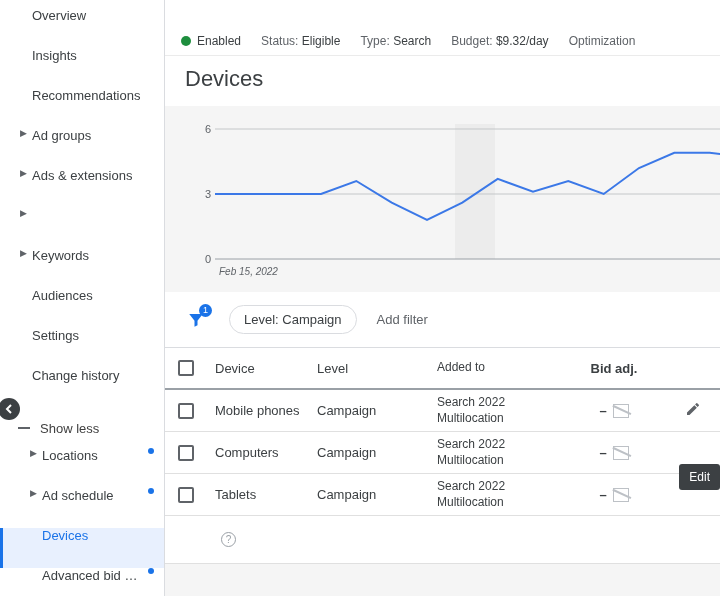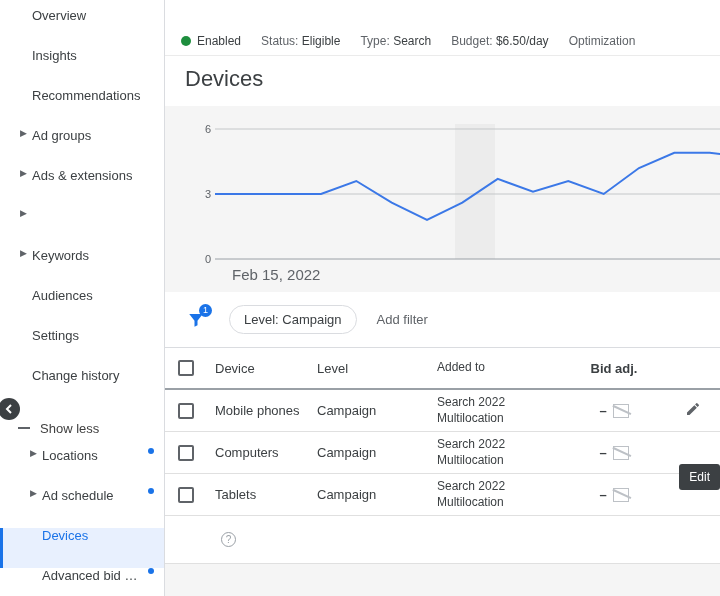--- a/index.html
+++ b/index.html
@@ -18,21 +18,21 @@
 
     .main { flex: 1; display: flex; flex-direction: column; background: #f5f5f5; margin-top: 26px; }
     .status-bar { display: flex; align-items: center; height: 30px; padding: 0 16px; gap: 20px; color: #5f6368; font-size: 12px; background: #fff; border-bottom: 1px solid #ebebeb; }
     .status-enabled { display: flex; align-items: center; gap: 6px; color: #3c4043; }
     .green-dot { width: 10px; height: 10px; border-radius: 50%; background: #1e8e3e; }
     .status-part .v { color: #3c4043; }
     .title-area { padding: 10px 20px 14px; font-size: 22px; color: #3c4043; background: #fff; }
     .chart-container { background: #f5f5f5; padding: 18px 0 8px 20px; }
     .chart { position: relative; height: 160px; }
     .y-label { position: absolute; right: calc(100% - 26px); transform: translateY(-50%); font-size: 11px; color: #5f6368; }
-    .x-label { position: absolute; top: 142px; left: 47px; font-size: 15px; color: #5f6368; }
+    .x-label { position: absolute; top: 142px; left: 34px; font-size: 10px; color: #5f6368; font-style: italic; }
     .chart svg { position: absolute; left: 30px; top: 0; }
     .band { fill: #e8e8e8; opacity: 0.75; }
     .axis-line { stroke: #9aa0a6; stroke-width: 1; }
     .tick { stroke: #c4c7c9; stroke-width: 1; }
     .chart-line { fill: none; stroke: #3b78e7; stroke-width: 2; }
 
     .filter-bar { display: flex; align-items: center; height: 56px; padding: 0 18px; gap: 20px; background: #fff; border-bottom: 1px solid #dadce0; }
     .funnel-wrap { position: relative; width: 26px; height: 26px; display: flex; align-items: center; justify-content: center; color: #1a73e8; cursor: pointer; }
     .funnel-badge { position: absolute; top: -3px; right: -3px; width: 13px; height: 13px; border-radius: 50%; background: #1a73e8; color: #fff; font-size: 9px; display: flex; align-items: center; justify-content: center; }
     .level-chip { border: 1px solid #dadce0; border-radius: 16px; padding: 6px 14px; font-size: 13px; color: #3c4043; cursor: pointer; }
@@ -144,21 +144,21 @@
       <div class="status-part">
         <span>Status:</span>
         <span class="v">Eligible</span>
       </div>
       <div class="status-part">
         <span>Type:</span>
         <span class="v">Search</span>
       </div>
       <div class="status-part">
         <span>Budget:</span>
-        <span class="v">$6.50/day</span>
+        <span class="v">$9.32/day</span>
       </div>
       <div class="status-part">
         <span>Optimization</span>
       </div>
     </div>
 
     <div class="title-area">Devices</div>
 
     <div class="chart-container">
       <div class="chart">

